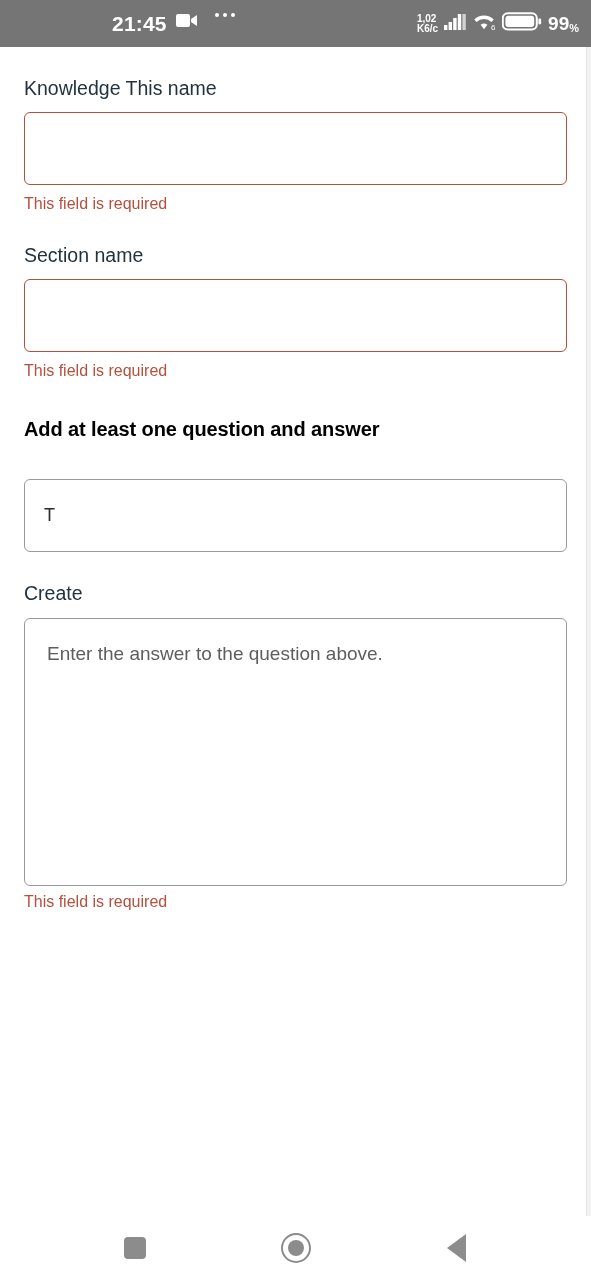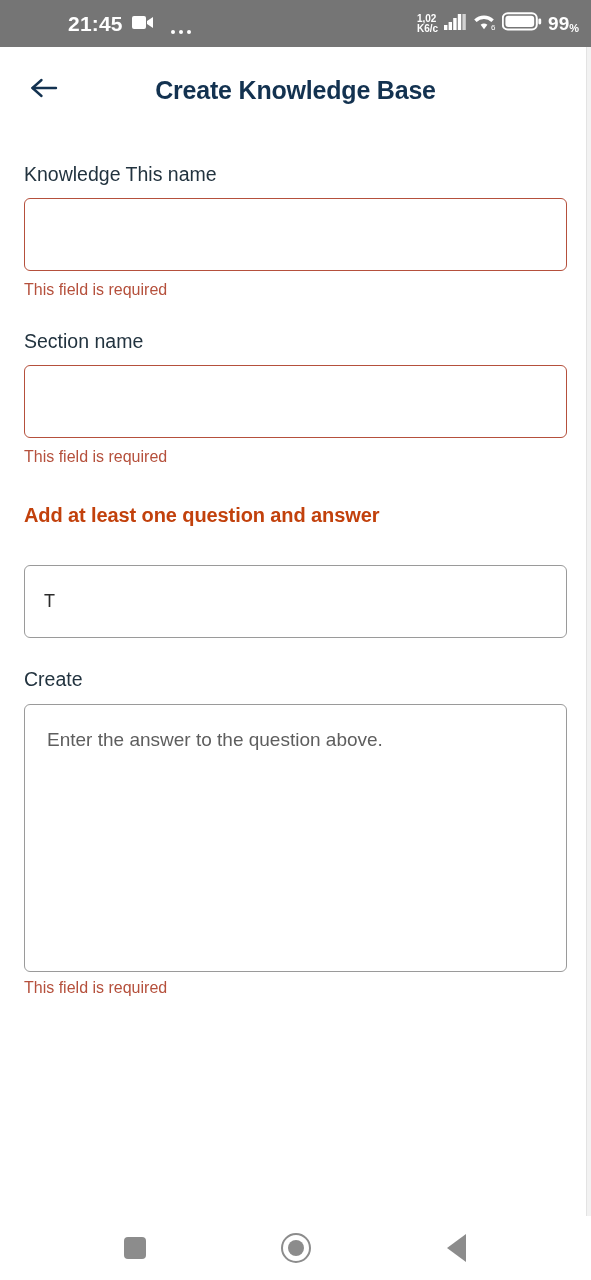--- a/index.html
+++ b/index.html
@@ -24,23 +24,23 @@
     height: 47px;
     background: #757575;
     color: #ffffff;
     display: flex;
     align-items: center;
     flex: 0 0 auto;
     position: relative;
   }
   .status-left {
     display: flex;
-    align-items: flex-end;
+    align-items: flex-start;
     gap: 9px;
-    margin-left: 68px;
+    margin-left: 112px;
   }
   .status-time {
     font-size: 21px;
     font-weight: bold;
     letter-spacing: 0.2px;
     line-height: 1;
   }
   .cam-icon { display: block; }
   .dots-icon {
     display: flex;
@@ -146,21 +146,21 @@
   .text-input.is-normal { border: 1.3px solid #9a9a9a; }
   .err-msg {
     font-size: 16px;
     color: #b5503c;
     margin-top: 9px;
     line-height: 1.2;
   }
   .section-heading {
     font-size: 20px;
     font-weight: bold;
-    color: #c2410c;
+    color: #000000;
     letter-spacing: -0.1px;
   }
   .textarea {
     width: 100%;
     height: 268px;
     border: 1.3px solid #9a9a9a;
     border-radius: 6px;
     background: #ffffff;
     padding: 23px 22px;
     font-size: 19px;
@@ -264,31 +264,20 @@
           <rect x="36.4" y="6.4" width="2.8" height="6" rx="1.3" fill="#ffffff"></rect>
         </svg>
       </span>
       <span class="batt-pct"><span>99</span><sub>%</sub></span>
     </div>
   </div>
 
   <div class="content">
     <div class="scroll-strip"></div>
 
-    <div class="appbar">
-      <div class="back-btn">
-        <span>
-          <svg width="30" height="24" viewBox="0 0 30 24">
-            <path d="M12.5 4 L3.5 12 L12.5 20" fill="none" stroke="#133250" stroke-width="2.4" stroke-linecap="round" stroke-linejoin="round"></path>
-            <path d="M3.5 12 L27 12" fill="none" stroke="#133250" stroke-width="2.4" stroke-linecap="round"></path>
-          </svg>
-        </span>
-      </div>
-      <div class="page-title">Create Knowledge Base</div>
-    </div>
 
     <div class="field mt-30">
       <div class="field-label">Knowledge This name</div>
       <div class="text-input is-error" placeholder=""></div>
       <div class="err-msg">This field is required</div>
     </div>
 
     <div class="field mt-30">
       <div class="field-label">Section name</div>
       <div class="text-input is-error" placeholder=""></div>

